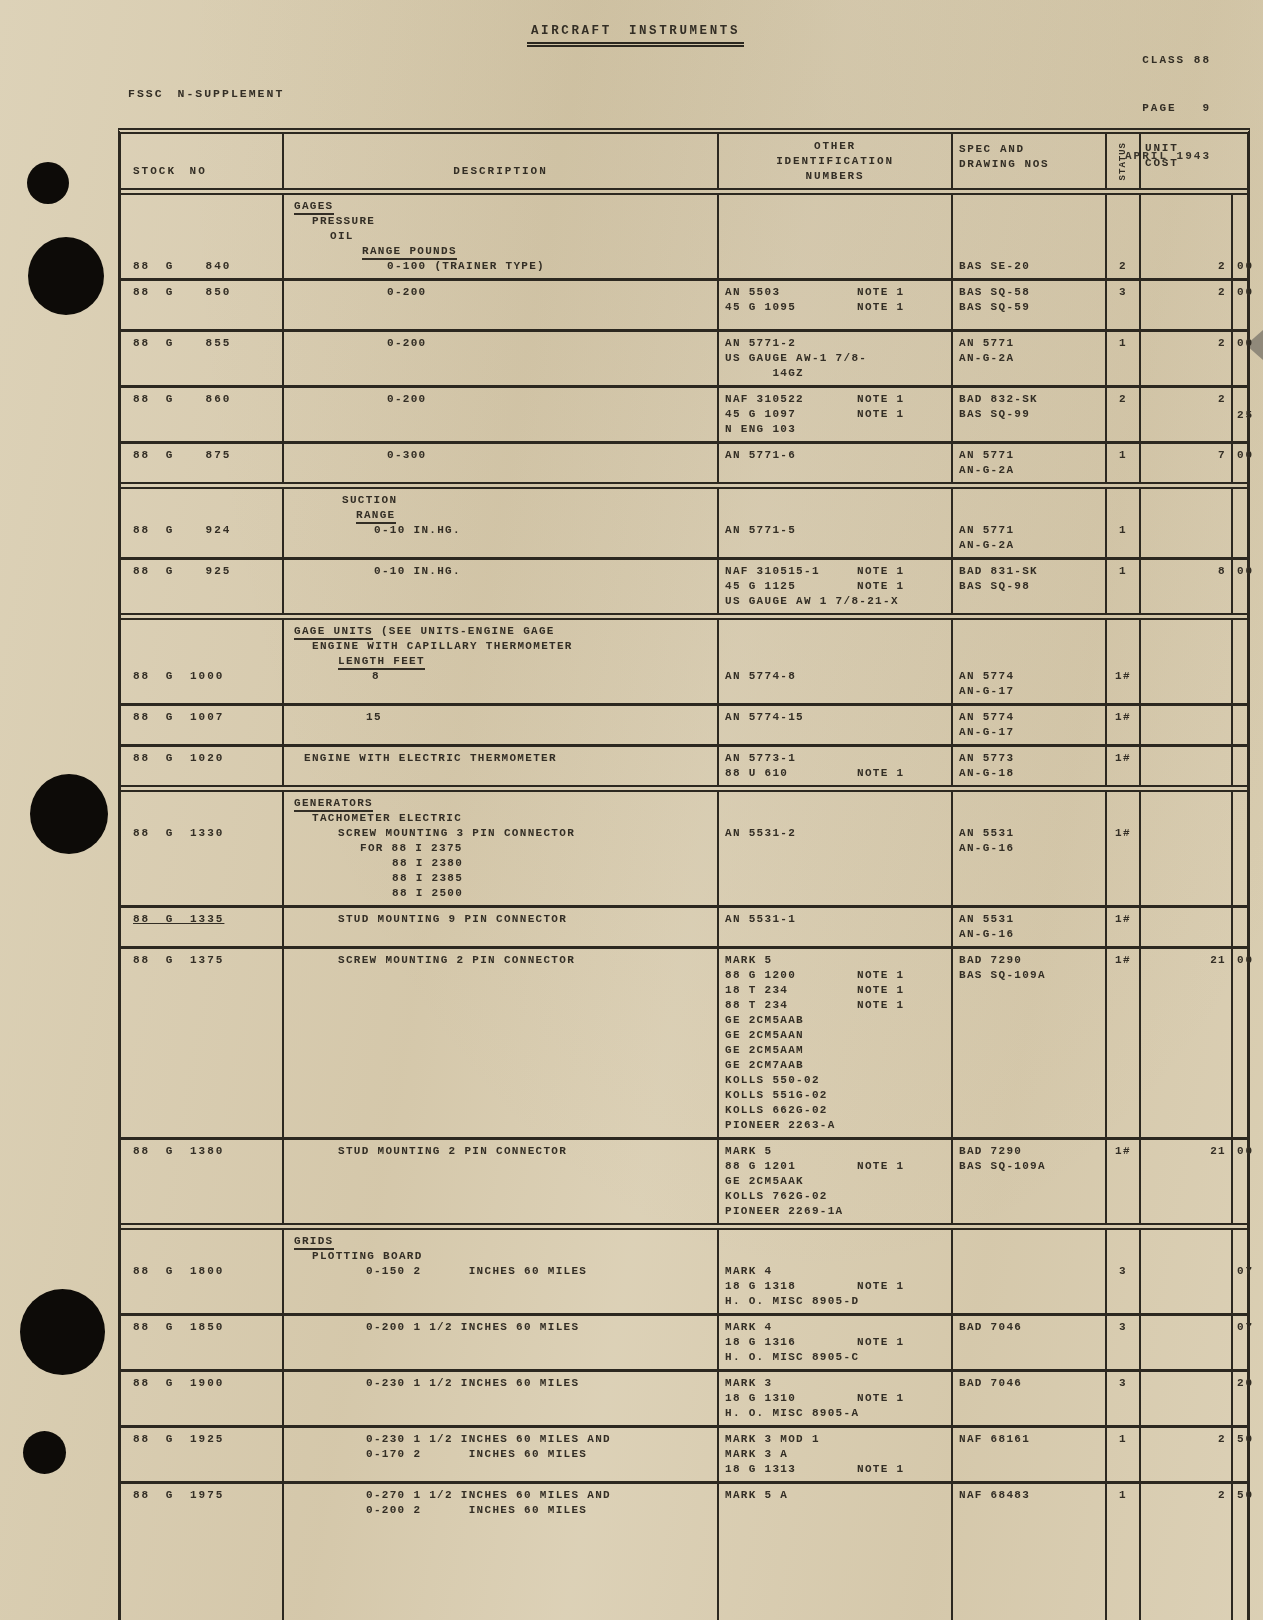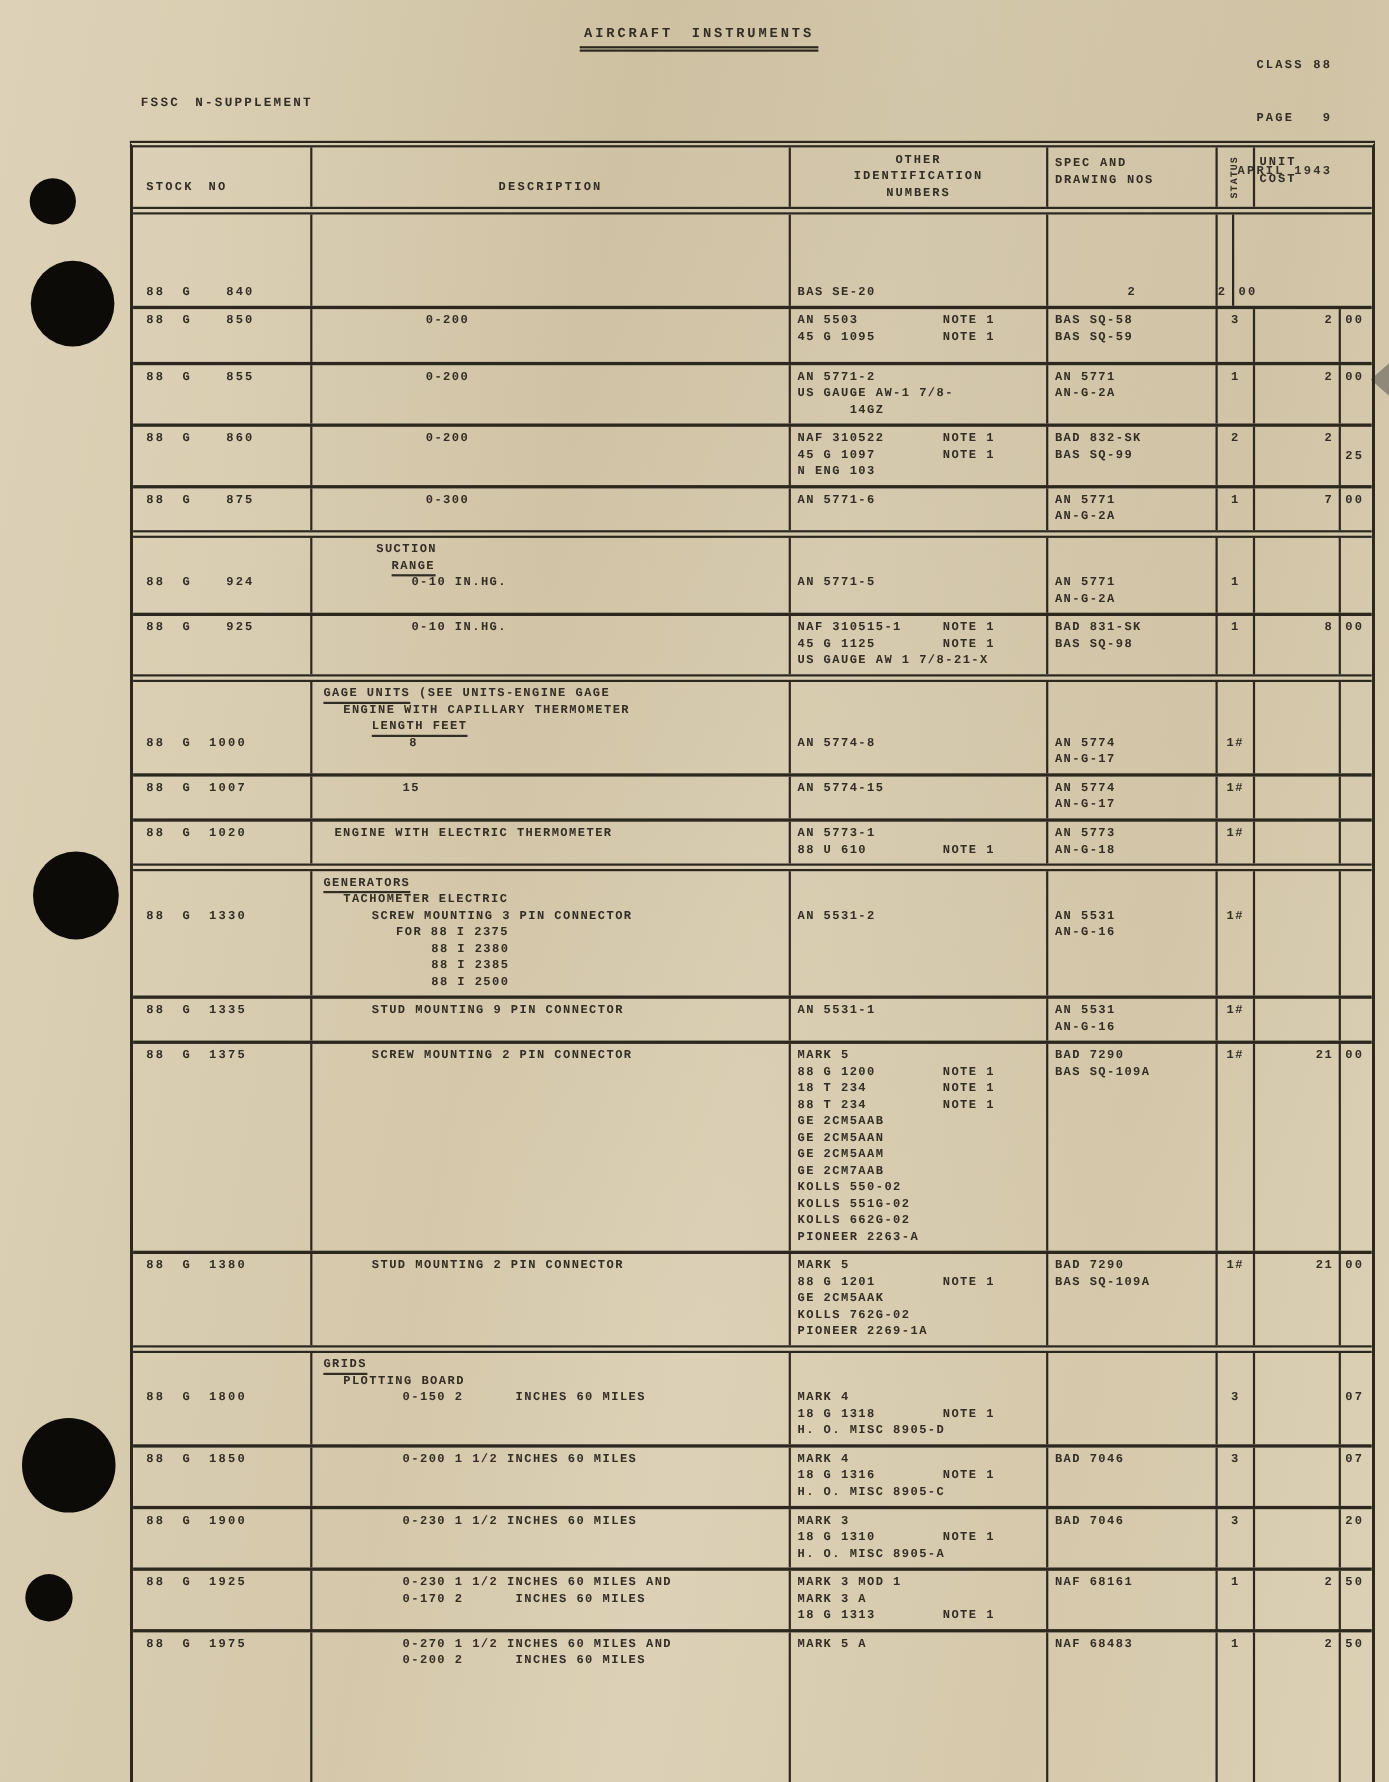--- a/index.html
+++ b/index.html
@@ -78,21 +78,21 @@
   .h-cost{flex-direction:column;justify-content:flex-start;padding:7px 4px;line-height:15px;letter-spacing:1.8px;}
   .vtext{writing-mode:vertical-rl;transform:rotate(180deg);font-size:9px;letter-spacing:1px;}
   .stock{word-spacing:7px;letter-spacing:2px;padding-left:6px;white-space:pre;}
   .dline,.oline,.sline{white-space:pre;}
   .oline{position:relative;}
   .note{position:absolute;left:132px;top:0;}
   .ul{border-bottom:2px solid var(--ink);padding-bottom:1px;}
   .status-cell{text-align:center;padding-left:2px;padding-right:2px;}
   .cost-cell{display:flex;padding:0;}
   .dollars{flex:1;text-align:right;padding:4px 5px 4px 0;}
-  .cents{width:30px;box-sizing:border-box;border-left:2px solid var(--line);padding:4px 0 4px 4px;letter-spacing:2px;}
+  .cents{width:16px;box-sizing:border-box;border-left:2px solid var(--line);padding:4px 0 4px 4px;letter-spacing:2px;}
   
   .footer{
     position:absolute;left:0;top:1516px;width:100%;
     text-align:center;font-size:11px;letter-spacing:2.2px;word-spacing:6px;
   }
 </style>
 </head>
 <body>
 
 <div class="page">
@@ -134,20 +134,27 @@
       <div class="hcell h-cost">
         <div>UNIT</div>
         <div>COST</div>
       </div>
     </div>
     <div>
         <div class="row">
           <div class="cell stock-cell">
             <div class="stock" style="padding-top: 60px;">88 G  840</div>
           </div>
+          <div class="cell desc-cell">
+            <div class="dline" style="padding-left: 4px;"><span class="ul">GAGES</span></div>
+            <div class="dline" style="padding-left: 22px;"><span>PRESSURE</span></div>
+            <div class="dline" style="padding-left: 40px;"><span>OIL</span></div>
+            <div class="dline" style="padding-left: 72px;"><span class="ul">RANGE POUNDS</span></div>
+            <div class="dline" style="padding-left: 97px;"><span>0-100 (TRAINER TYPE)</span></div>
+          </div>
           <div class="cell other-cell" style="padding-top: 64px;"></div>
           <div class="cell spec-cell" style="padding-top: 64px;">
             <div class="sline">BAS SE-20</div>
           </div>
           <div class="cell status-cell" style="padding-top: 64px;">2</div>
           <div class="cell cost-cell">
             <div class="dollars" style="padding-top: 64px;">2</div>
             <div class="cents" style="padding-top: 64px;">00</div>
           </div>
         </div>
@@ -365,21 +372,21 @@
             <div class="sline">AN-G-16</div>
           </div>
           <div class="cell status-cell" style="padding-top: 34px;">1#</div>
           <div class="cell cost-cell">
             <div class="dollars" style="padding-top: 34px;"></div>
             <div class="cents" style="padding-top: 34px;"></div>
           </div>
         </div>
         <div class="row">
           <div class="cell stock-cell">
-            <div class="stock" style="padding-top: 0px;">88 G 1335</div>
+            <div class="stock" style="padding-top: 0px; text-decoration: underline;">88 G 1335</div>
           </div>
           <div class="cell desc-cell">
             <div class="dline" style="padding-left: 48px;"><span>STUD MOUNTING 9 PIN CONNECTOR</span></div>
           </div>
           <div class="cell other-cell" style="padding-top: 4px;">
             <div class="oline"><span>AN 5531-1</span></div>
           </div>
           <div class="cell spec-cell" style="padding-top: 4px;">
             <div class="sline">AN 5531</div>
             <div class="sline">AN-G-16</div>

